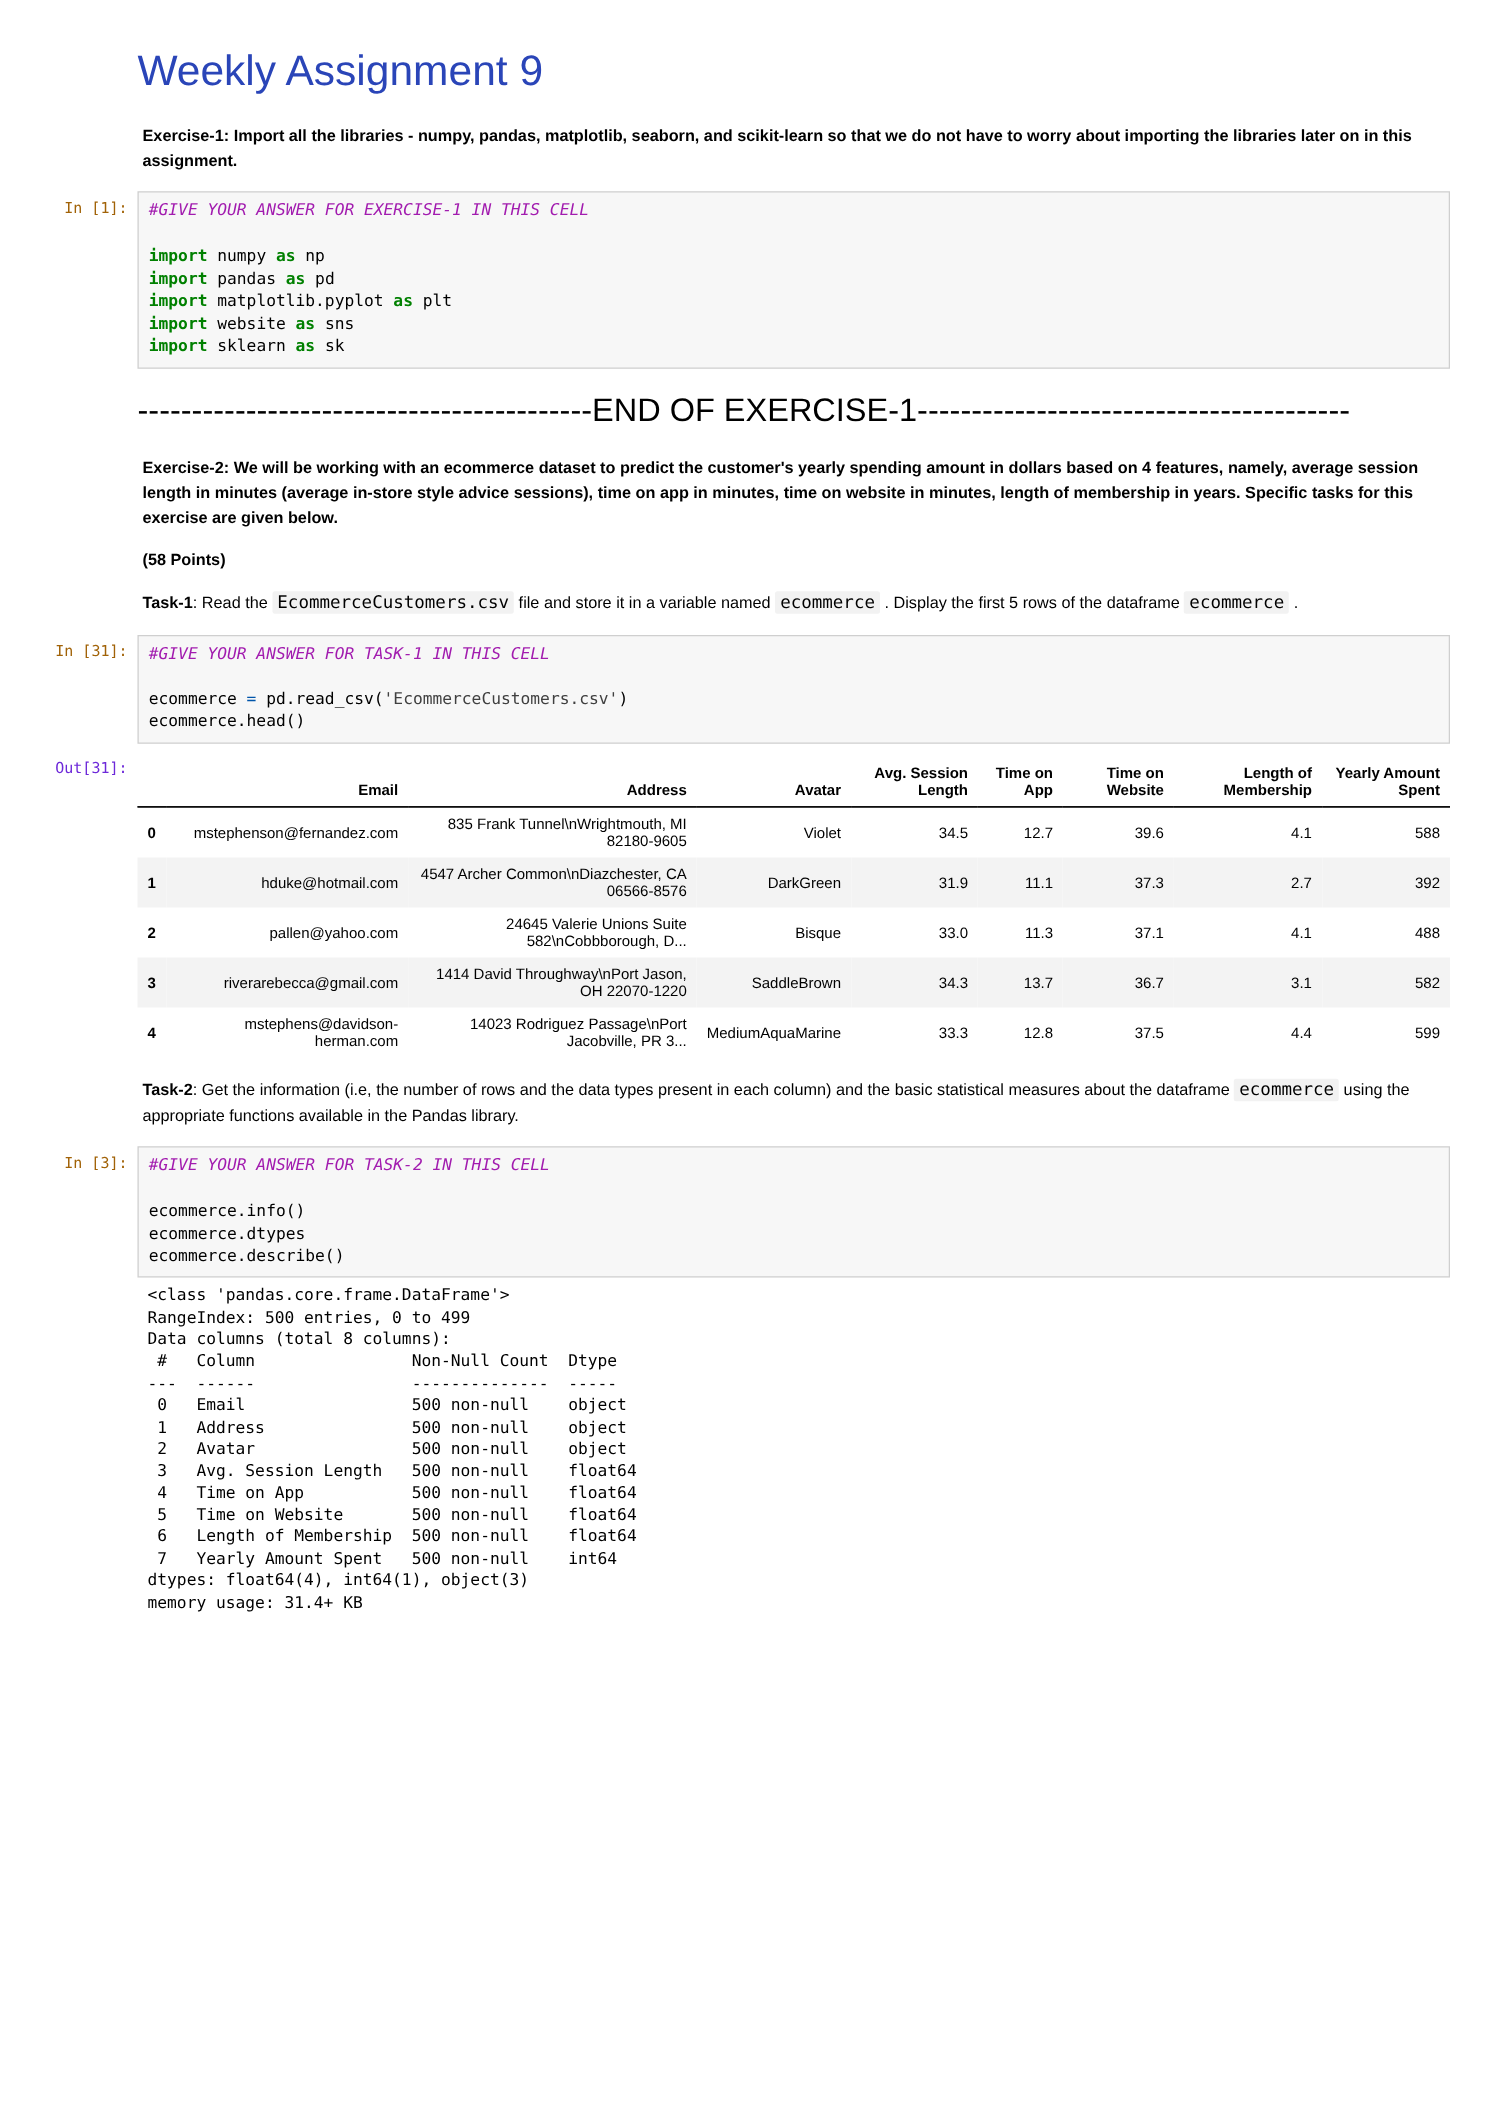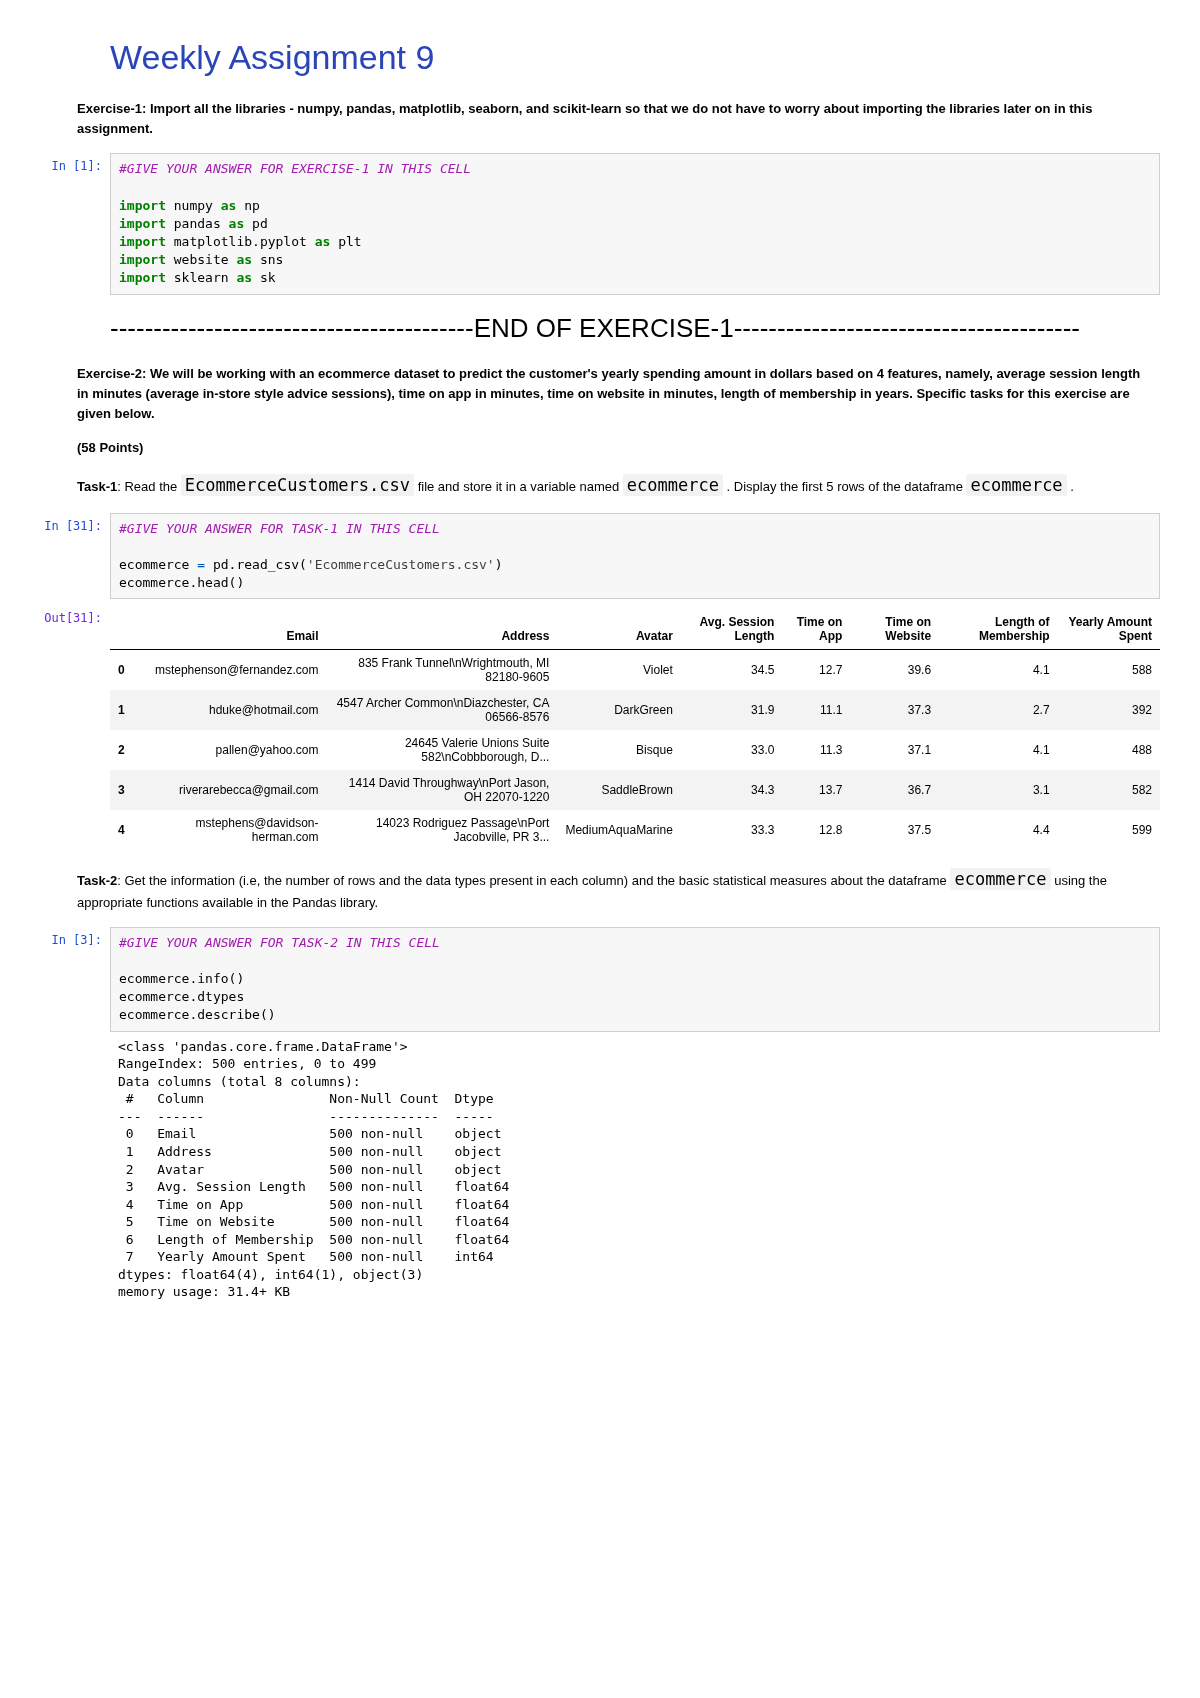--- a/index.html
+++ b/index.html
@@ -12,33 +12,33 @@
     background: #fff;
     width: 1200px;
   }
   h1.title {
     color: #2a45b8;
     font-weight: 400;
     font-size: 34px;
     margin: 8px 0 22px 70px;
   }
   .text-cell {
-    margin-left: 37px;
+    margin-left: 74px;
     margin-right: 10px;
     line-height: 1.55;
   }
   .text-cell p { margin: 4px 0 14px 0; }
   .bold { font-weight: 700; }
   .prompt {
     width: 70px;
     text-align: right;
     padding-right: 8px;
     font-family: Menlo, Consolas, monospace;
     font-size: 12px;
-    color: #1d4ed8;
+    color: #a16207;
     padding-top: 6px;
   }
   .prompt.out { color: #6d28d9; }
   .cell { display: flex; margin: 6px 0; }
   .input-area {
     flex: 1;
     border: 1px solid #cfcfcf;
     background: #f7f7f7;
     padding: 6px 8px;
     font-family: Menlo, Consolas, monospace;
@@ -64,21 +64,21 @@
     font-size: 26px;
     margin: 18px 10px 20px 70px;
     letter-spacing: 0;
     word-break: break-all;
     font-family: "Helvetica Neue", Helvetica, Arial, sans-serif;
   }
   code.ic {
     background: #f2f2f2;
     padding: 1px 4px;
     font-family: Menlo, Consolas, monospace;
-    font-size: 17px;
+    font-size: 14px;
     border-radius: 2px;
   }
   table.df {
     border-collapse: collapse;
     font-family: "Helvetica Neue", Helvetica, Arial, sans-serif;
     font-size: 12px;
     width: 100%;
   }
   table.df th {
     text-align: right;

